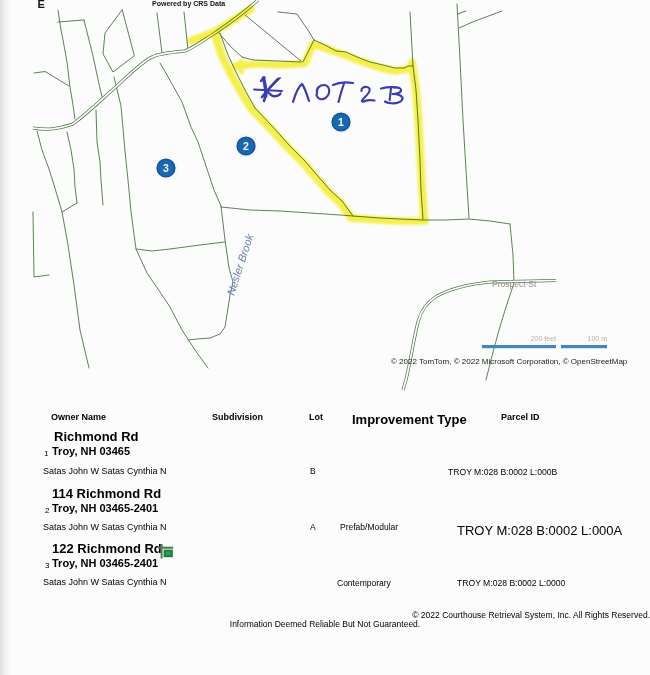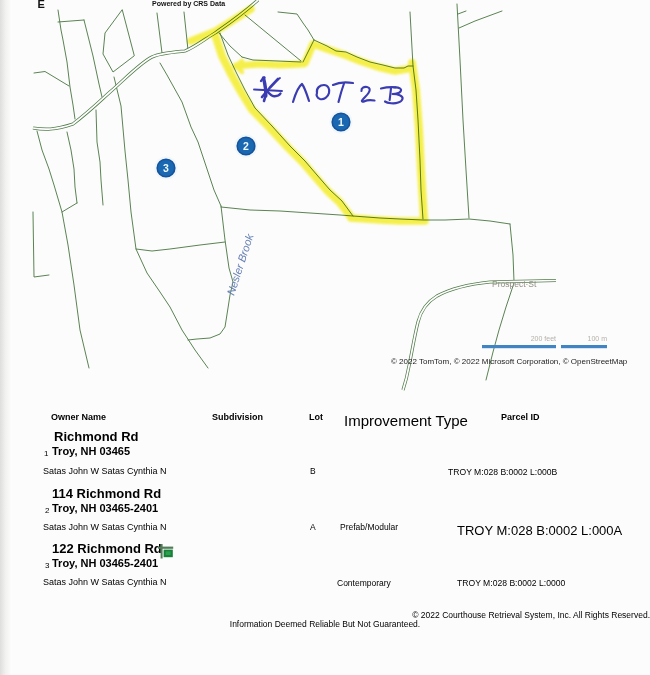--- a/index.html
+++ b/index.html
@@ -162,21 +162,21 @@
     <path d="M394,87.5 C399,87 402.5,89 400.5,91.5 C399,93.5 395,94 392.5,94 C397.5,94 403.5,95.5 402.5,99 C401.5,102.3 396,103.8 391,103.2 C388,102.9 386,102.2 385,101.5"></path>
   </g>
 </svg>
 
 <div class="abs" style="left:51px;top:412px;font-size:9px;font-weight:bold;color:#000;">Owner Name</div>
 
 <div class="abs" style="left:212px;top:412px;font-size:9px;font-weight:bold;color:#000;">Subdivision</div>
 
 <div class="abs" style="left:309px;top:412px;font-size:9px;font-weight:bold;color:#000;">Lot</div>
 
-<div class="abs" style="left:344px;top:412px;font-size:15px;font-weight:normal;color:#000;">Improvement Type</div>
+<div class="abs" style="left:352px;top:412px;font-size:13px;font-weight:bold;color:#000;">Improvement Type</div>
 
 <div class="abs" style="left:457px;top:412px;font-size:9px;font-weight:bold;color:#000;padding-left:44px;">Parcel ID</div>
 
 <div class="abs" style="left:54px;top:429px;font-size:13px;font-weight:bold;color:#000;">Richmond Rd</div>
 
 <div class="abs" style="left:44px;top:449px;font-size:8px;color:#000;">1</div>
 
 <div class="abs" style="left:52px;top:445px;font-size:11px;font-weight:bold;color:#000;">Troy, NH 03465</div>
 
 <div class="abs" style="left:43px;top:466px;font-size:9px;color:#000;">Satas John W Satas Cynthia N</div>

